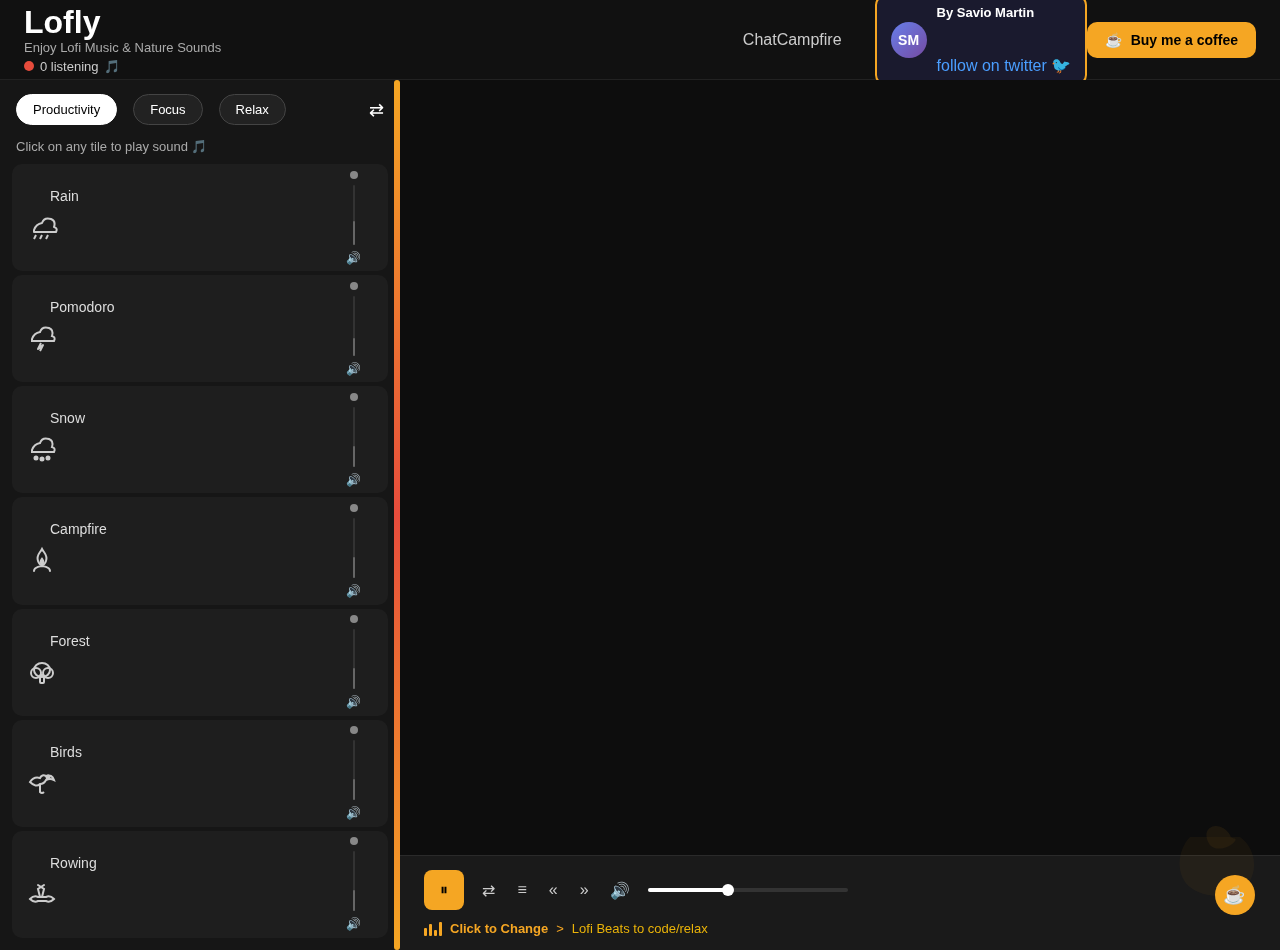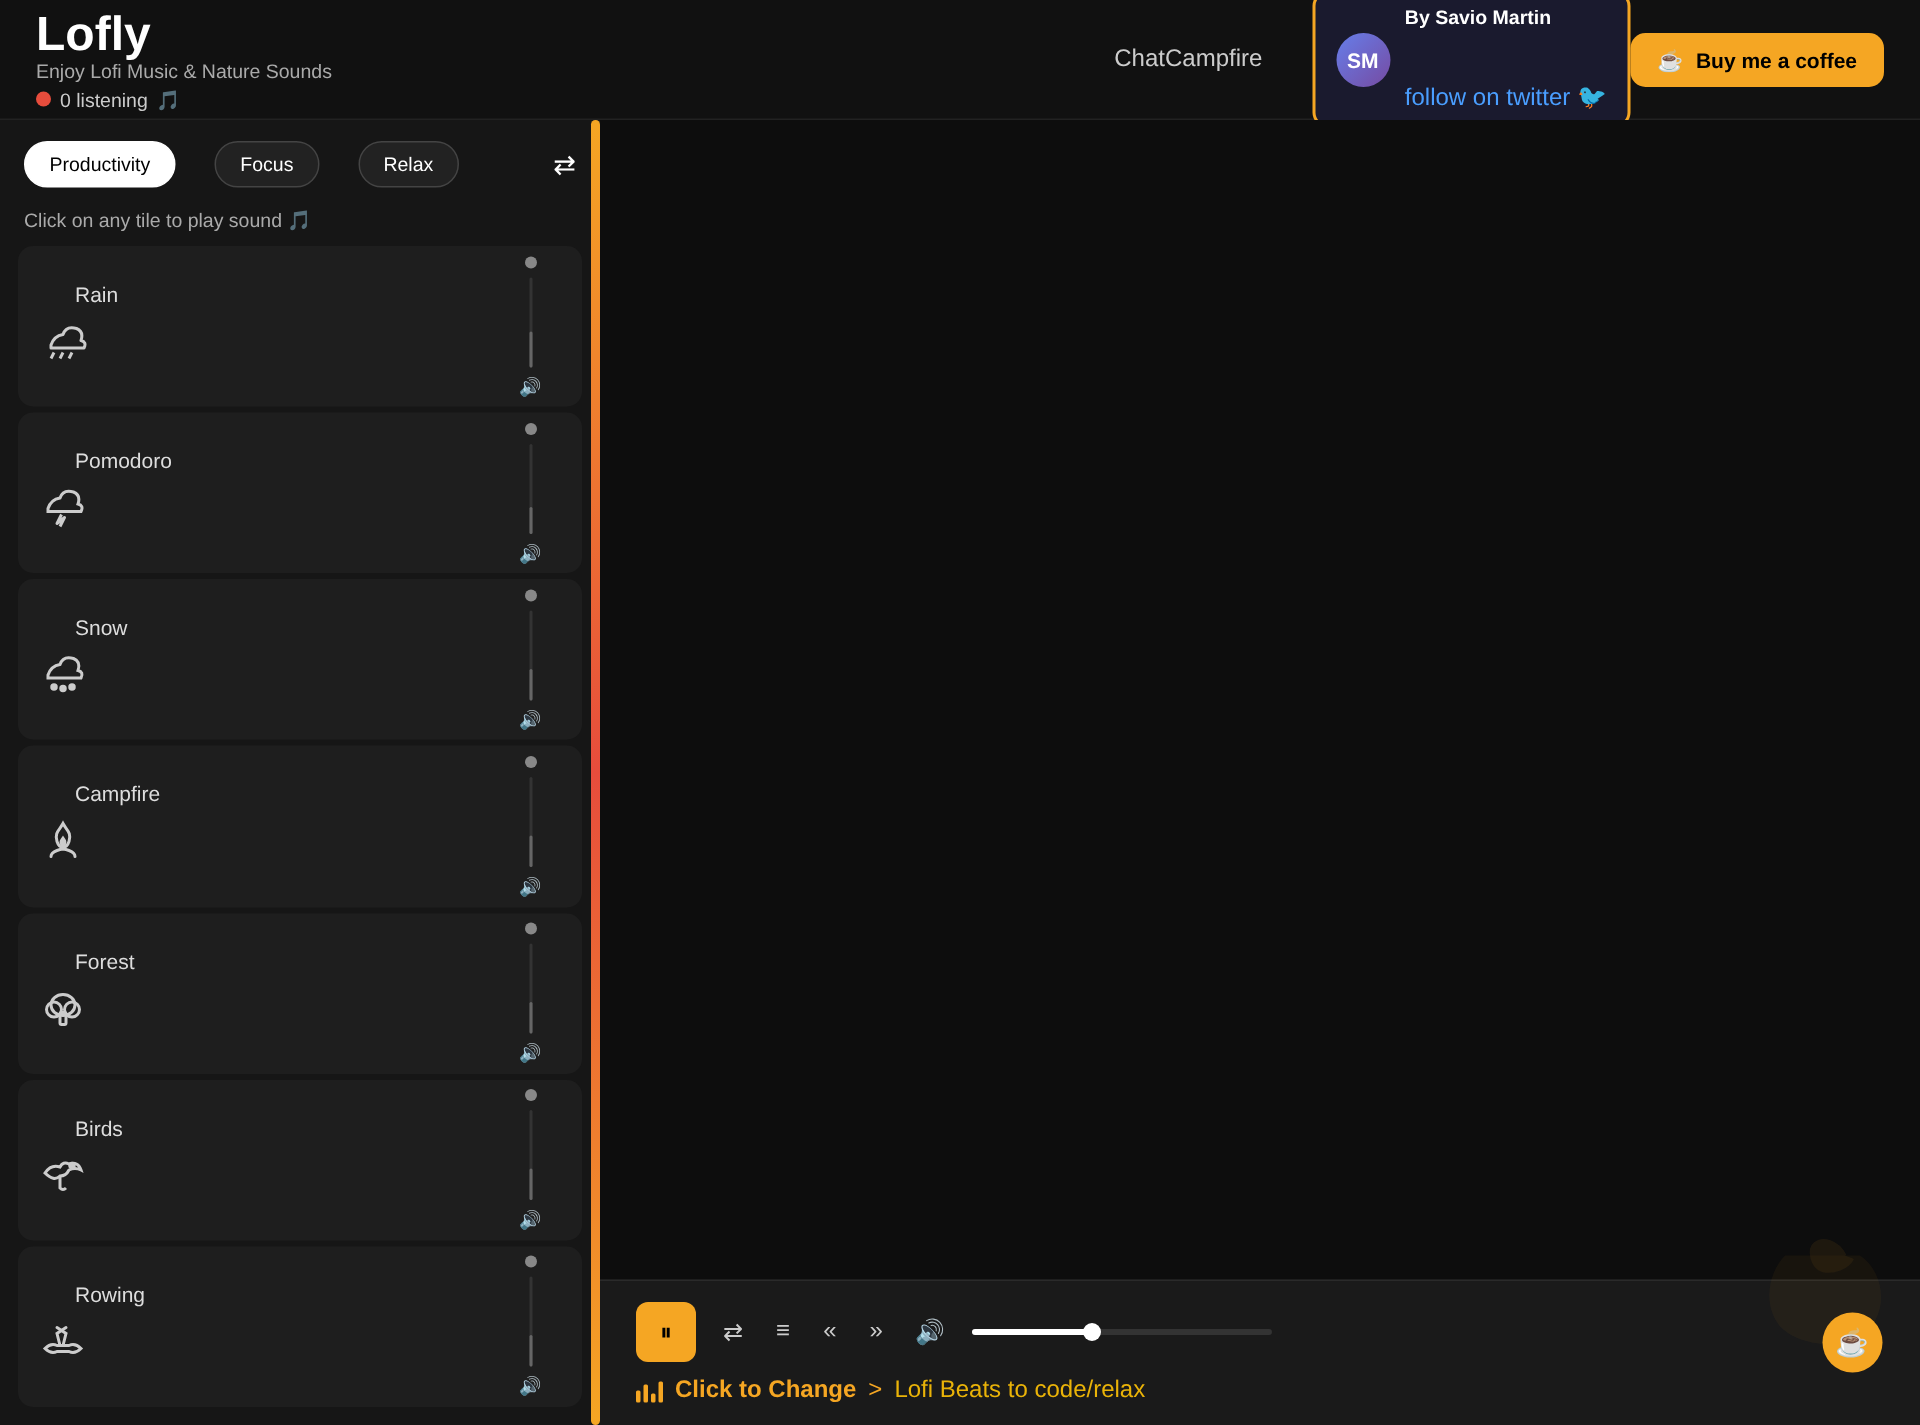--- a/index.html
+++ b/index.html
@@ -119,21 +119,21 @@
       background: #161616;
       display: flex;
       flex-direction: column;
       overflow: hidden;
       position: relative;
     }
     .sidebar-top-bar {
       display: flex;
       align-items: center;
       padding: 14px 16px;
-      gap: 26px;
+      gap: 16px;
       flex-shrink: 0;
     }
     .filter-btn {
       padding: 7px 16px;
       border-radius: 20px;
       border: 1px solid #444;
       background: #222;
       color: #fff;
       font-size: 13px;
       cursor: pointer;
@@ -305,21 +305,21 @@
       left: 40%;
       transform: translate(-50%, -50%);
       width: 12px; height: 12px;
       background: #fff;
       border-radius: 50%;
     }
     .player-track-info {
       display: flex;
       align-items: center;
       gap: 8px;
-      font-size: 16px;
+      font-size: 13px;
     }
     .bars-icon {
       display: flex; align-items: flex-end; gap: 2px; height: 16px;
     }
     .bar { width: 3px; background: #f5a623; border-radius: 1px; }
     .track-click {
       color: #f5a623;
       font-weight: 600;
       cursor: pointer;
     }

